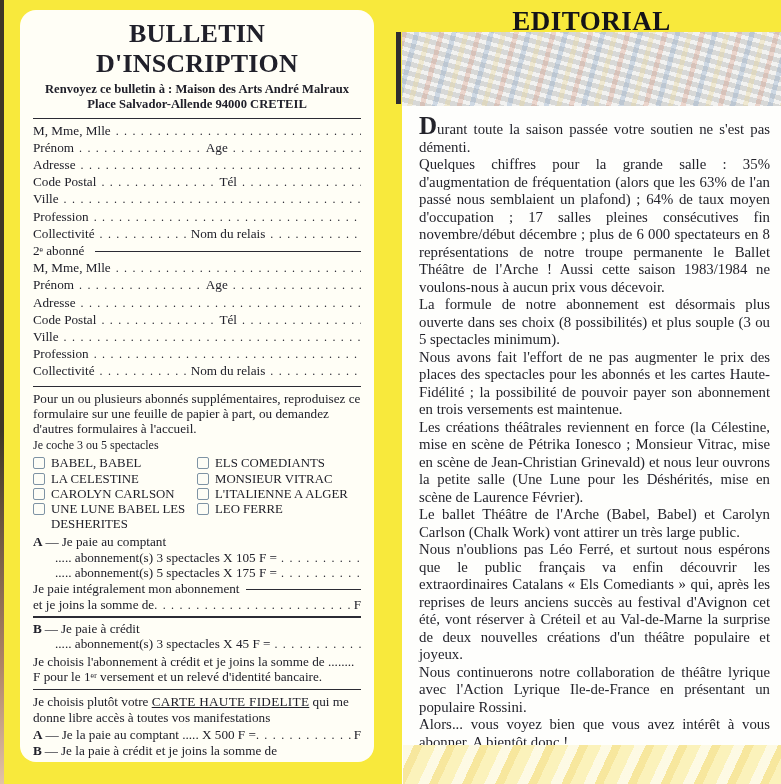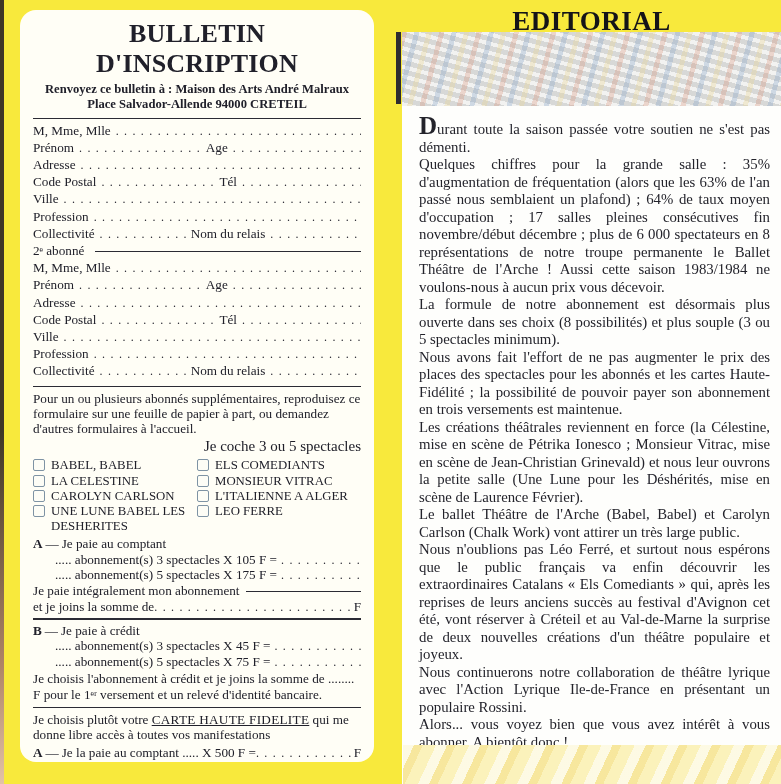--- a/index.html
+++ b/index.html
@@ -23,21 +23,21 @@
   .frow{display:flex;align-items:baseline;font-size:13.2px;height:17.2px;}
   .flabel{white-space:nowrap;padding-right:5px;}
   .dots{flex:1;overflow:hidden;white-space:nowrap;color:#2b2b34;min-width:12px;}
   .dots::after{
     content:". . . . . . . . . . . . . . . . . . . . . . . . . . . . . . . . . . . . . . . . . . . . . . . . . . . . . . . . . . . . . . . . . . . .";
     font-size:12px;letter-spacing:1.2px;
   }
   .dots.mid{flex:.95;margin-right:5px;}
   .solidline{flex:1;border-bottom:1.5px solid #2b2b34;transform:translateY(-3px);margin-left:6px;}
   .fnote{font-size:13.2px;line-height:1.16;margin:2px 0;}
-  .center-line{text-align:right;font-size:15px;margin:2px 0 3px;}
+  .center-line{text-align:left;font-size:12px;margin:2px 0 3px;}
   .chk-grid{display:flex;font-size:12.8px;margin:1px 0 2px;justify-content:space-between;}
   .chk-col{flex:1;}
   .chk-item{display:flex;line-height:1.12;margin-bottom:1px;}
   .chk-box{width:10px;height:10px;border:1.6px solid #7e93a4;border-radius:2px;margin:1px 6px 0 0;flex:none;background:#fdfdf6;}
   .sec{font-size:13.2px;line-height:1.18;}
   .sec-head .letter,.letter{font-weight:bold;}
   .sep{padding:0 3px;}
   .aline{display:flex;align-items:baseline;padding-left:22px;}
   .aline .pre{white-space:nowrap;padding-right:4px;}
   .suffix{padding-left:3px;white-space:nowrap;}
@@ -226,24 +226,20 @@
     <hr class="rule thick">
 
     <div class="sec">
       <div class="sec-head">
         <span class="letter">B</span><span class="sep">—</span><span>Je paie à crédit</span>
       </div>
       <div class="aline">
         <span class="pre">..... abonnement(s)  3 spectacles  X 45 F =</span>
         <span class="dots"></span>
       </div>
-      <div class="aline">
-        <span class="pre">..... abonnement(s)  5 spectacles  X 75 F =</span>
-        <span class="dots"></span>
-      </div>
     </div>
 
     <div class="fnote">Je choisis l'abonnement à crédit et je joins la somme de ........ F pour le 1ᵉʳ versement et un relevé d'identité bancaire.</div>
 
     <hr class="rule">
 
     <div class="fnote">
       <span>Je choisis plutôt votre </span><span class="fid-link">CARTE HAUTE FIDELITE</span><span> qui me donne libre accès à toutes vos manifestations</span>
     </div>
 

